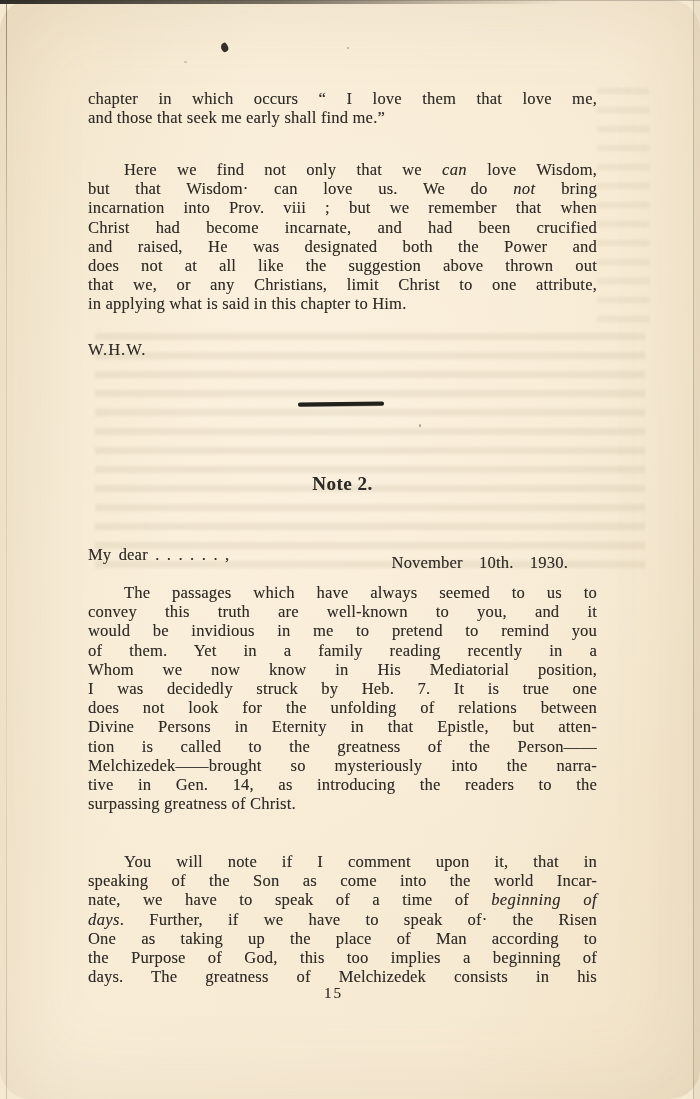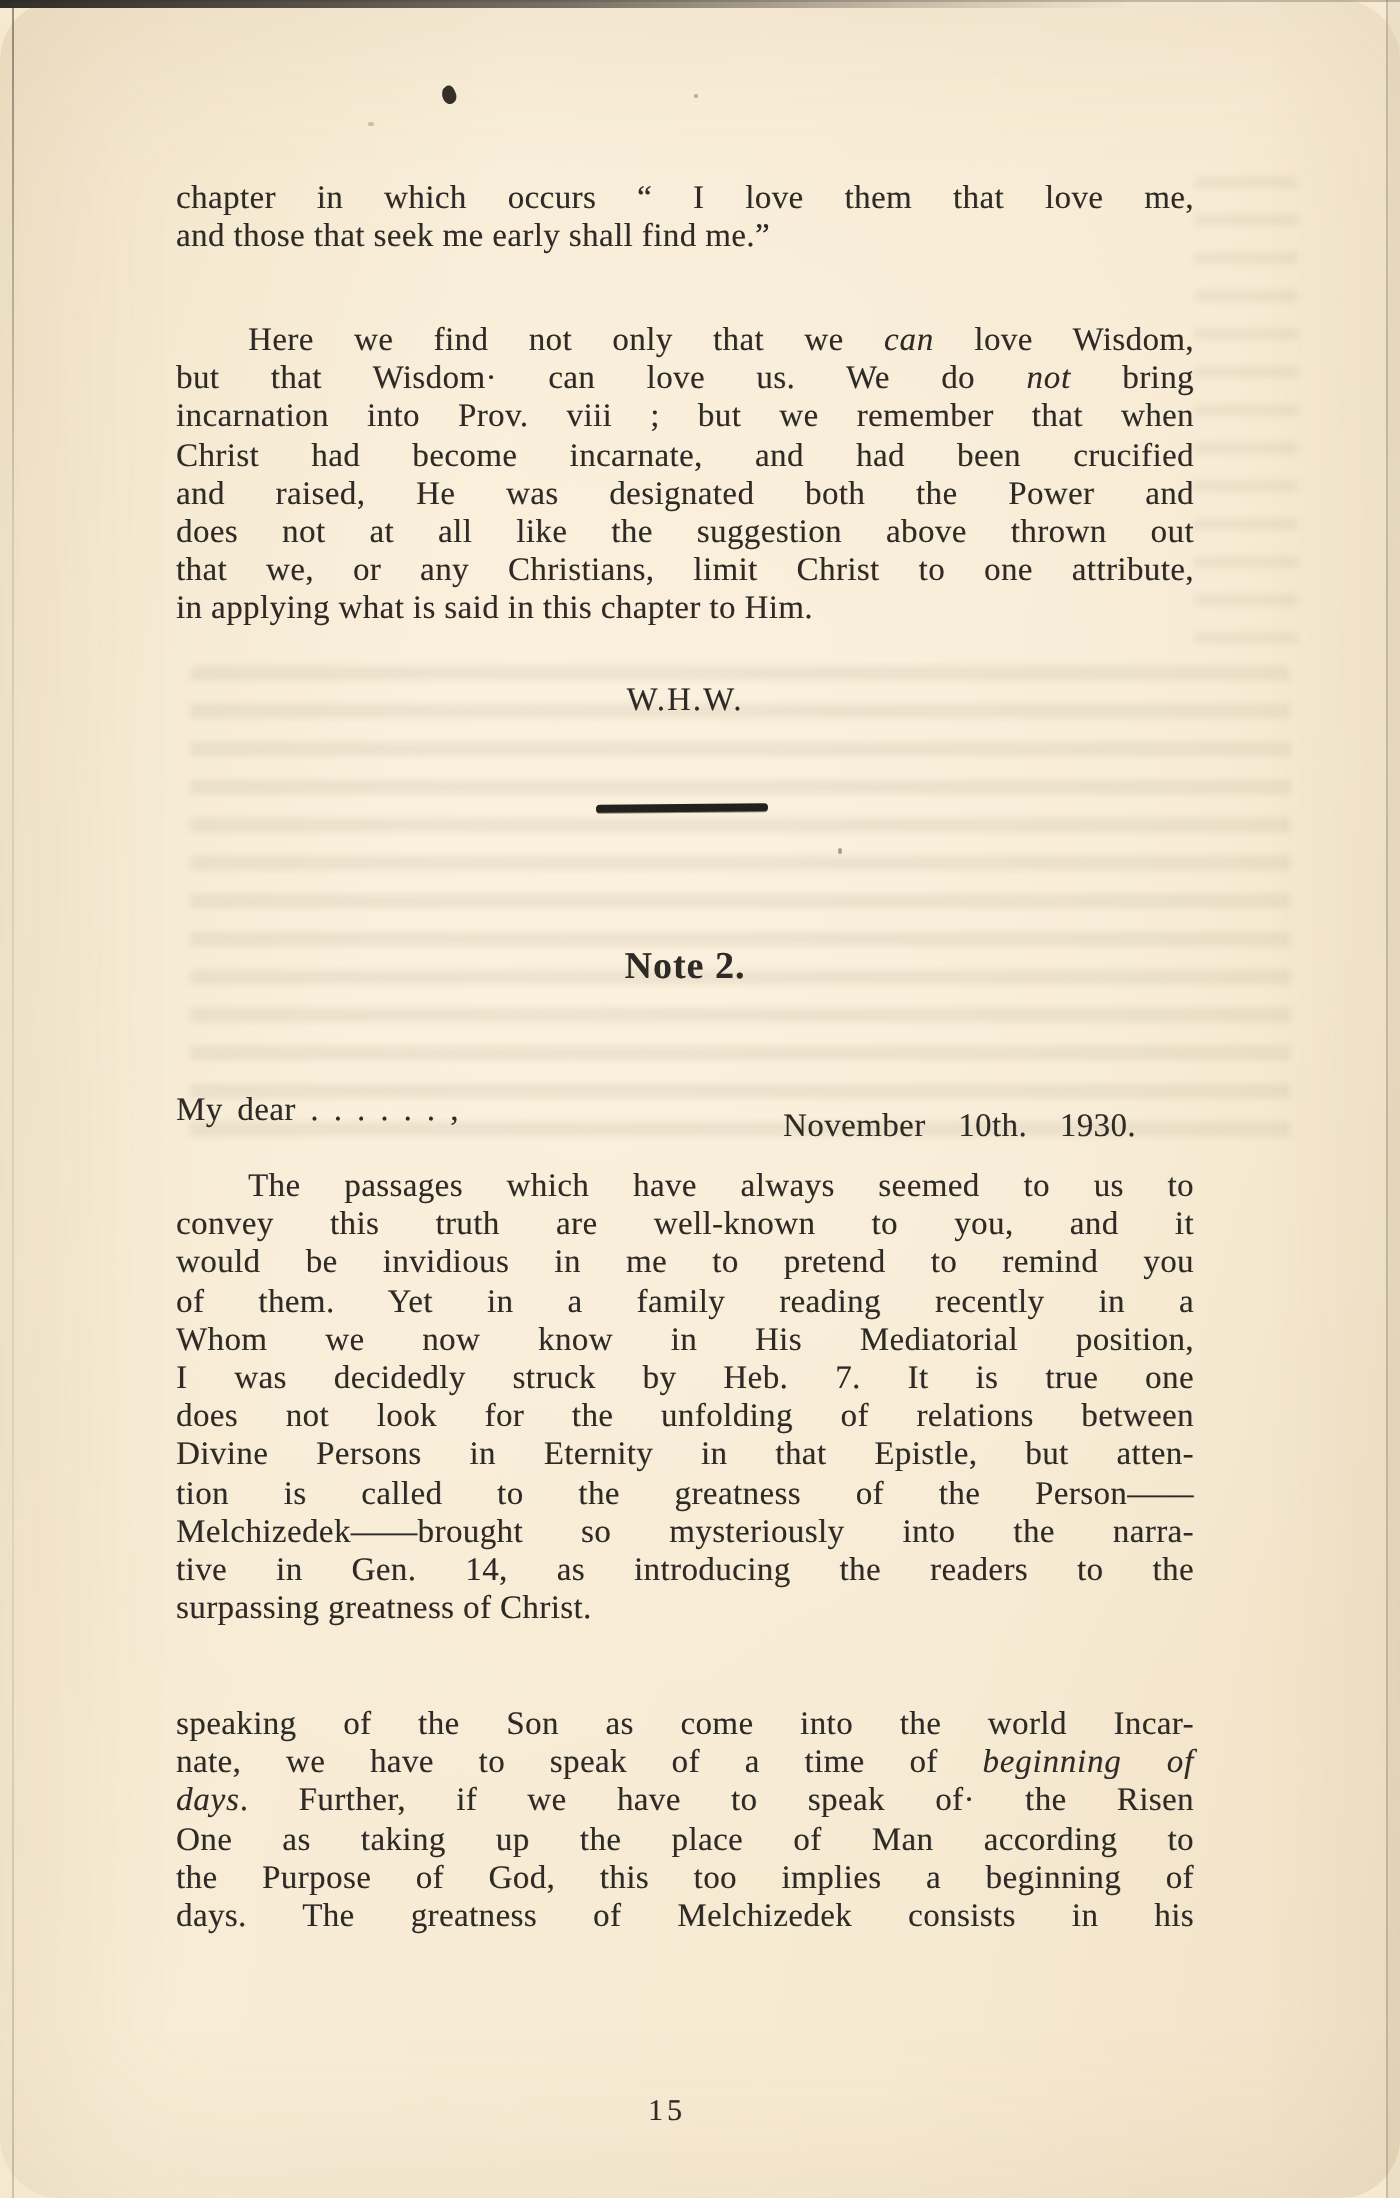--- a/index.html
+++ b/index.html
@@ -37,27 +37,27 @@
   .speck-faint{left:184px;top:61px;width:3px;height:2px;background:rgba(90,75,55,0.28);border-radius:50%;}
   .speck-dot1{left:347px;top:47px;width:2px;height:2px;background:rgba(80,65,50,0.4);border-radius:50%;}
   .speck-dot2{left:419px;top:424px;width:2px;height:3px;background:rgba(70,58,44,0.45);border-radius:50%;}
   
   .blk{position:absolute;left:88px;width:509px;font-size:16.5px;line-height:19.2px;
     letter-spacing:0.2px;text-shadow:0.2px 0.2px 0 rgba(46,42,37,0.35);}
   .tline{text-align:justify;text-align-last:justify;}
   .tline.shortlast{text-align-last:left;}
   .tline.indent{text-indent:36px;}
   em{font-style:italic;letter-spacing:0.4px;}
-  .signature{top:340px;text-align:center;letter-spacing:1px;}
+  .signature{top:340px;text-align:left;letter-spacing:1px;}
   .divider{position:absolute;left:298px;top:402px;width:86px;height:3.5px;background:#23211d;
     border-radius:2px;transform:rotate(-0.6deg);box-shadow:0 0.5px 0 rgba(35,33,29,0.5);}
   .heading{top:474px;text-align:center;font-weight:700;font-size:19px;letter-spacing:0.5px;}
   .date{top:518px;text-align:right;padding-right:29px;box-sizing:border-box;word-spacing:12px;margin-top:35px;}
   .salutation{top:545px;word-spacing:3px;}
-  .pageno{top:1047px;text-align:center;font-size:15px;letter-spacing:2px;transform:translateX(-9px);}
+  .pageno{top:984px;text-align:center;font-size:15px;letter-spacing:2px;transform:translateX(-9px);}
   .para1{top:89px;}
   .para2{top:160px;}
   .para3{top:583px;}
   .para4{top:852px;}
 </style>
 </head>
 <body style="background: rgb(246, 233, 209);">
 
 <div class="page" style="color: rgb(46, 42, 37); border-radius: 30px;">
 
@@ -110,20 +110,21 @@
       <div class="tline">I was decidedly struck by Heb. 7.  It is true one</div>
       <div class="tline">does not look for the unfolding of relations between</div>
       <div class="tline">Divine Persons in Eternity in that Epistle, but atten-</div>
       <div class="tline">tion is called to the greatness of the Person——</div>
       <div class="tline">Melchizedek——brought so mysteriously into the narra-</div>
       <div class="tline">tive in Gen. 14, as introducing the readers to the</div>
       <div class="tline shortlast">surpassing greatness of Christ.</div>
     </div>
 
   <div class="blk para4">
+      <div class="tline indent">You will note if I comment upon it, that in</div>
       <div class="tline">speaking of the Son as come into the world Incar-</div>
       <div class="tline">nate, we have to speak of a time of <em>beginning of</em></div>
       <div class="tline"><em>days</em>.  Further, if we have to speak of· the Risen</div>
       <div class="tline">One as taking up the place of Man according to</div>
       <div class="tline">the Purpose of God, this too implies a beginning of</div>
       <div class="tline">days.  The greatness of Melchizedek consists in his</div>
     </div>
 
   <div class="blk pageno">15</div>
 

